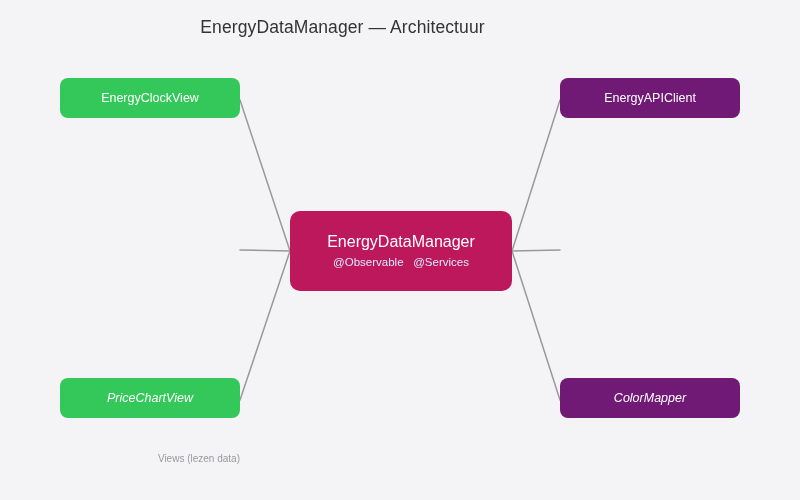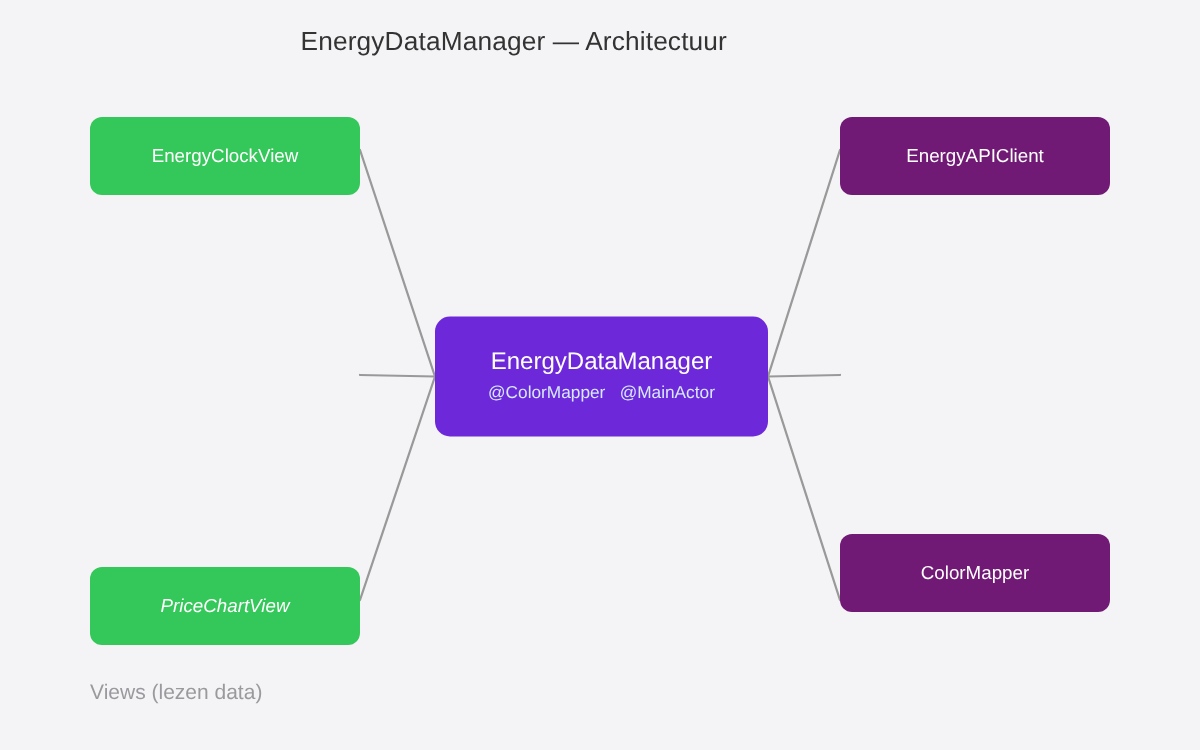--- a/index.html
+++ b/index.html
@@ -51,51 +51,51 @@
     flex-direction: column;
     align-items: center;
     justify-content: center;
     border-radius: 8px;
     color: #ffffff;
     text-align: center;
     line-height: 1.15;
   }
   .node-side {
     width: 180px;
-    height: 52px;
+    height: 40px;
     font-size: 12.5px;
     text-align: right;
   }
   .node-view   { background: #34c759; }
   .node-svc    { background: #701a75; }
 
   .node-center {
     width: 222px;
     height: 80px;
     border-radius: 10px;
-    background: #6d28d9;
+    background: #be185d;
   }
   .center-title {
     font-size: 16px;
     color: #ffffff;
     margin-bottom: 5px;
     white-space: nowrap;
   }
   .center-sub {
     font-size: 11.5px;
     color: #d6e9ff;
     white-space: pre;
   }
 
   
   .caption {
     position: absolute;
     width: 180px;
-    text-align: left;
-    font-size: 14px;
+    text-align: right;
+    font-size: 10px;
     color: #9a9a9e;
     white-space: nowrap;
   }
 </style>
 </head>
 <body>
 
 <div id="canvas">
 
   <div id="diagram-title">EnergyDataManager — Architectuur</div>
@@ -117,28 +117,28 @@
     <span>EnergyClockView</span>
   </div>
 
 
   <div class="node node-side node-view" style="left:60px; top:378px;font-style:italic;">
     <span>PriceChartView</span>
   </div>
 
   <div class="node node-center" style="left:290px; top:211px;">
     <span class="center-title">EnergyDataManager</span>
-    <span class="center-sub">@ColorMapper   @MainActor</span>
+    <span class="center-sub">@Observable   @Services</span>
   </div>
 
   <div class="node node-side node-svc" style="left:560px; top:78px;">
     <span>EnergyAPIClient</span>
   </div>
 
 
-  <div class="node node-side node-svc" style="left:560px; top:356px;">
+  <div class="node node-side node-svc" style="left:560px; top:378px;font-style:italic;">
     <span>ColorMapper</span>
   </div>
 
   <div class="caption" style="left:60px; top:453px;">Views (lezen data)</div>
 
 
 </div>
 
 </body></html>

